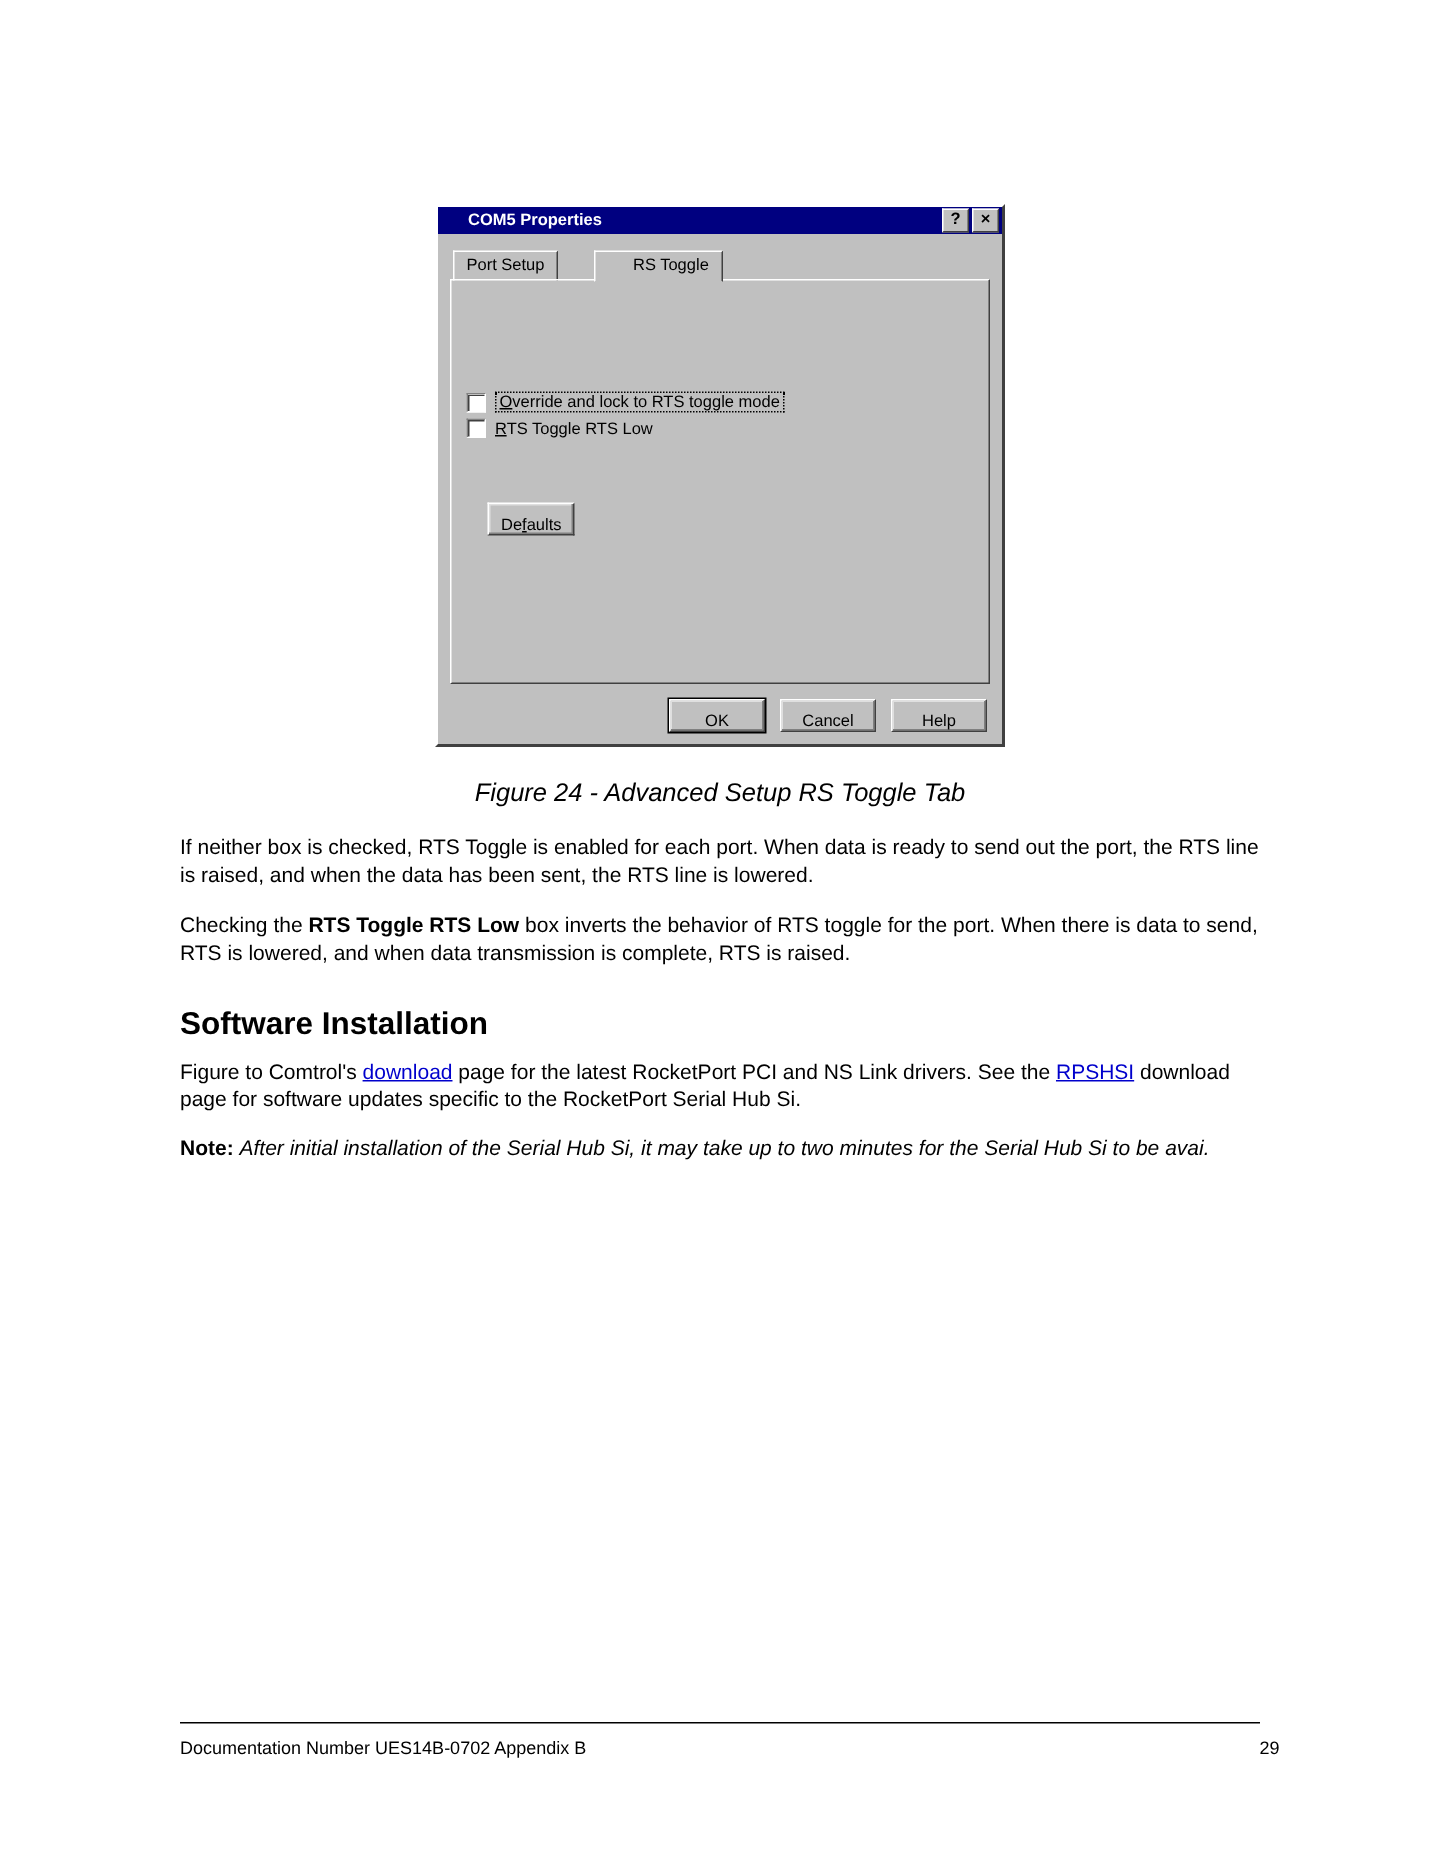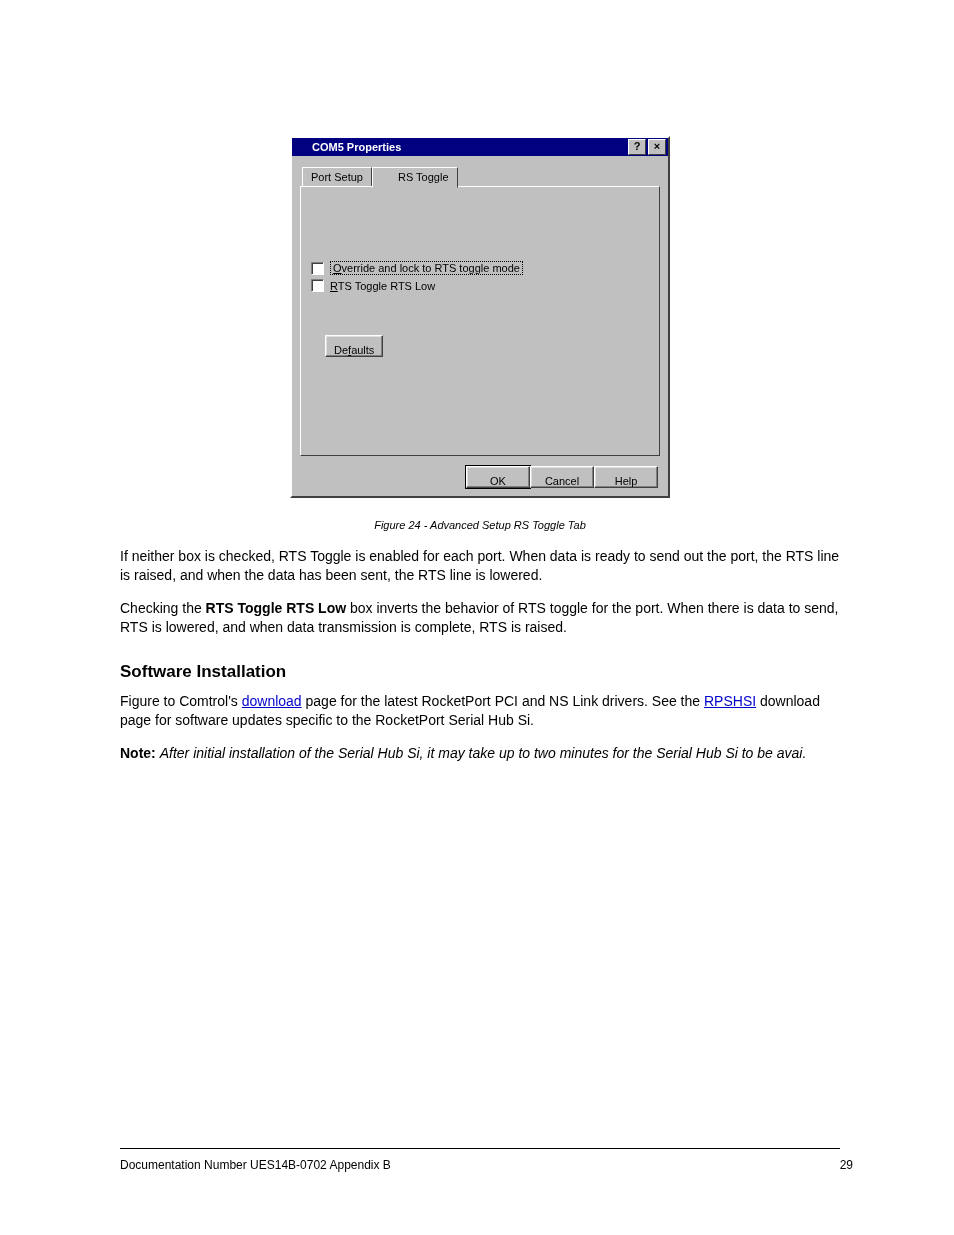--- a/index.html
+++ b/index.html
@@ -65,20 +65,21 @@
     height: 300px;
     box-sizing: border-box;
   }
 
   
   .tabstrip {
     display: flex;
     align-items: flex-end;
     height: 22px;
     margin-left: 2px;
+    gap: 24px;
   }
   .tab {
     padding: 3px 8px 4px 8px;
     border: 1px solid #808080;
     border-bottom: none;
     background: #c0c0c0;
     font-size: 11px;
     position: relative;
     top: 1px;
     border-top-color: #fff;
@@ -156,42 +157,43 @@
     position: absolute;
     left: 24px;
     top: 148px;
     min-width: 56px;
   }
   .button-row {
     position: absolute;
     right: 10px;
     bottom: 8px;
     display: flex;
+    gap: 10px;
   }
 
   
   .doc {
     position: absolute;
     left: 120px;
     top: 518px;
     width: 720px;
     font-family: Arial, Helvetica, sans-serif;
     font-size: 14px;
     color: #000;
   }
   .doc p { margin: 0 0 14px 0; line-height: 1.35; }
   .caption {
     text-align: center;
     font-style: italic;
-    font-size: 11px;
+    font-size: 17px;
     margin-bottom: 28px;
   }
   .doc h3 {
     font-family: Arial, Helvetica, sans-serif;
-    font-size: 17px;
+    font-size: 21px;
     font-weight: bold;
     margin: 26px 0 10px 0;
   }
   .doc a.link { color: #0000cc; text-decoration: underline; }
   .doc .hanging {
     padding-left: 44px;
     text-indent: -44px;
   }
 
   .footer-rule {

